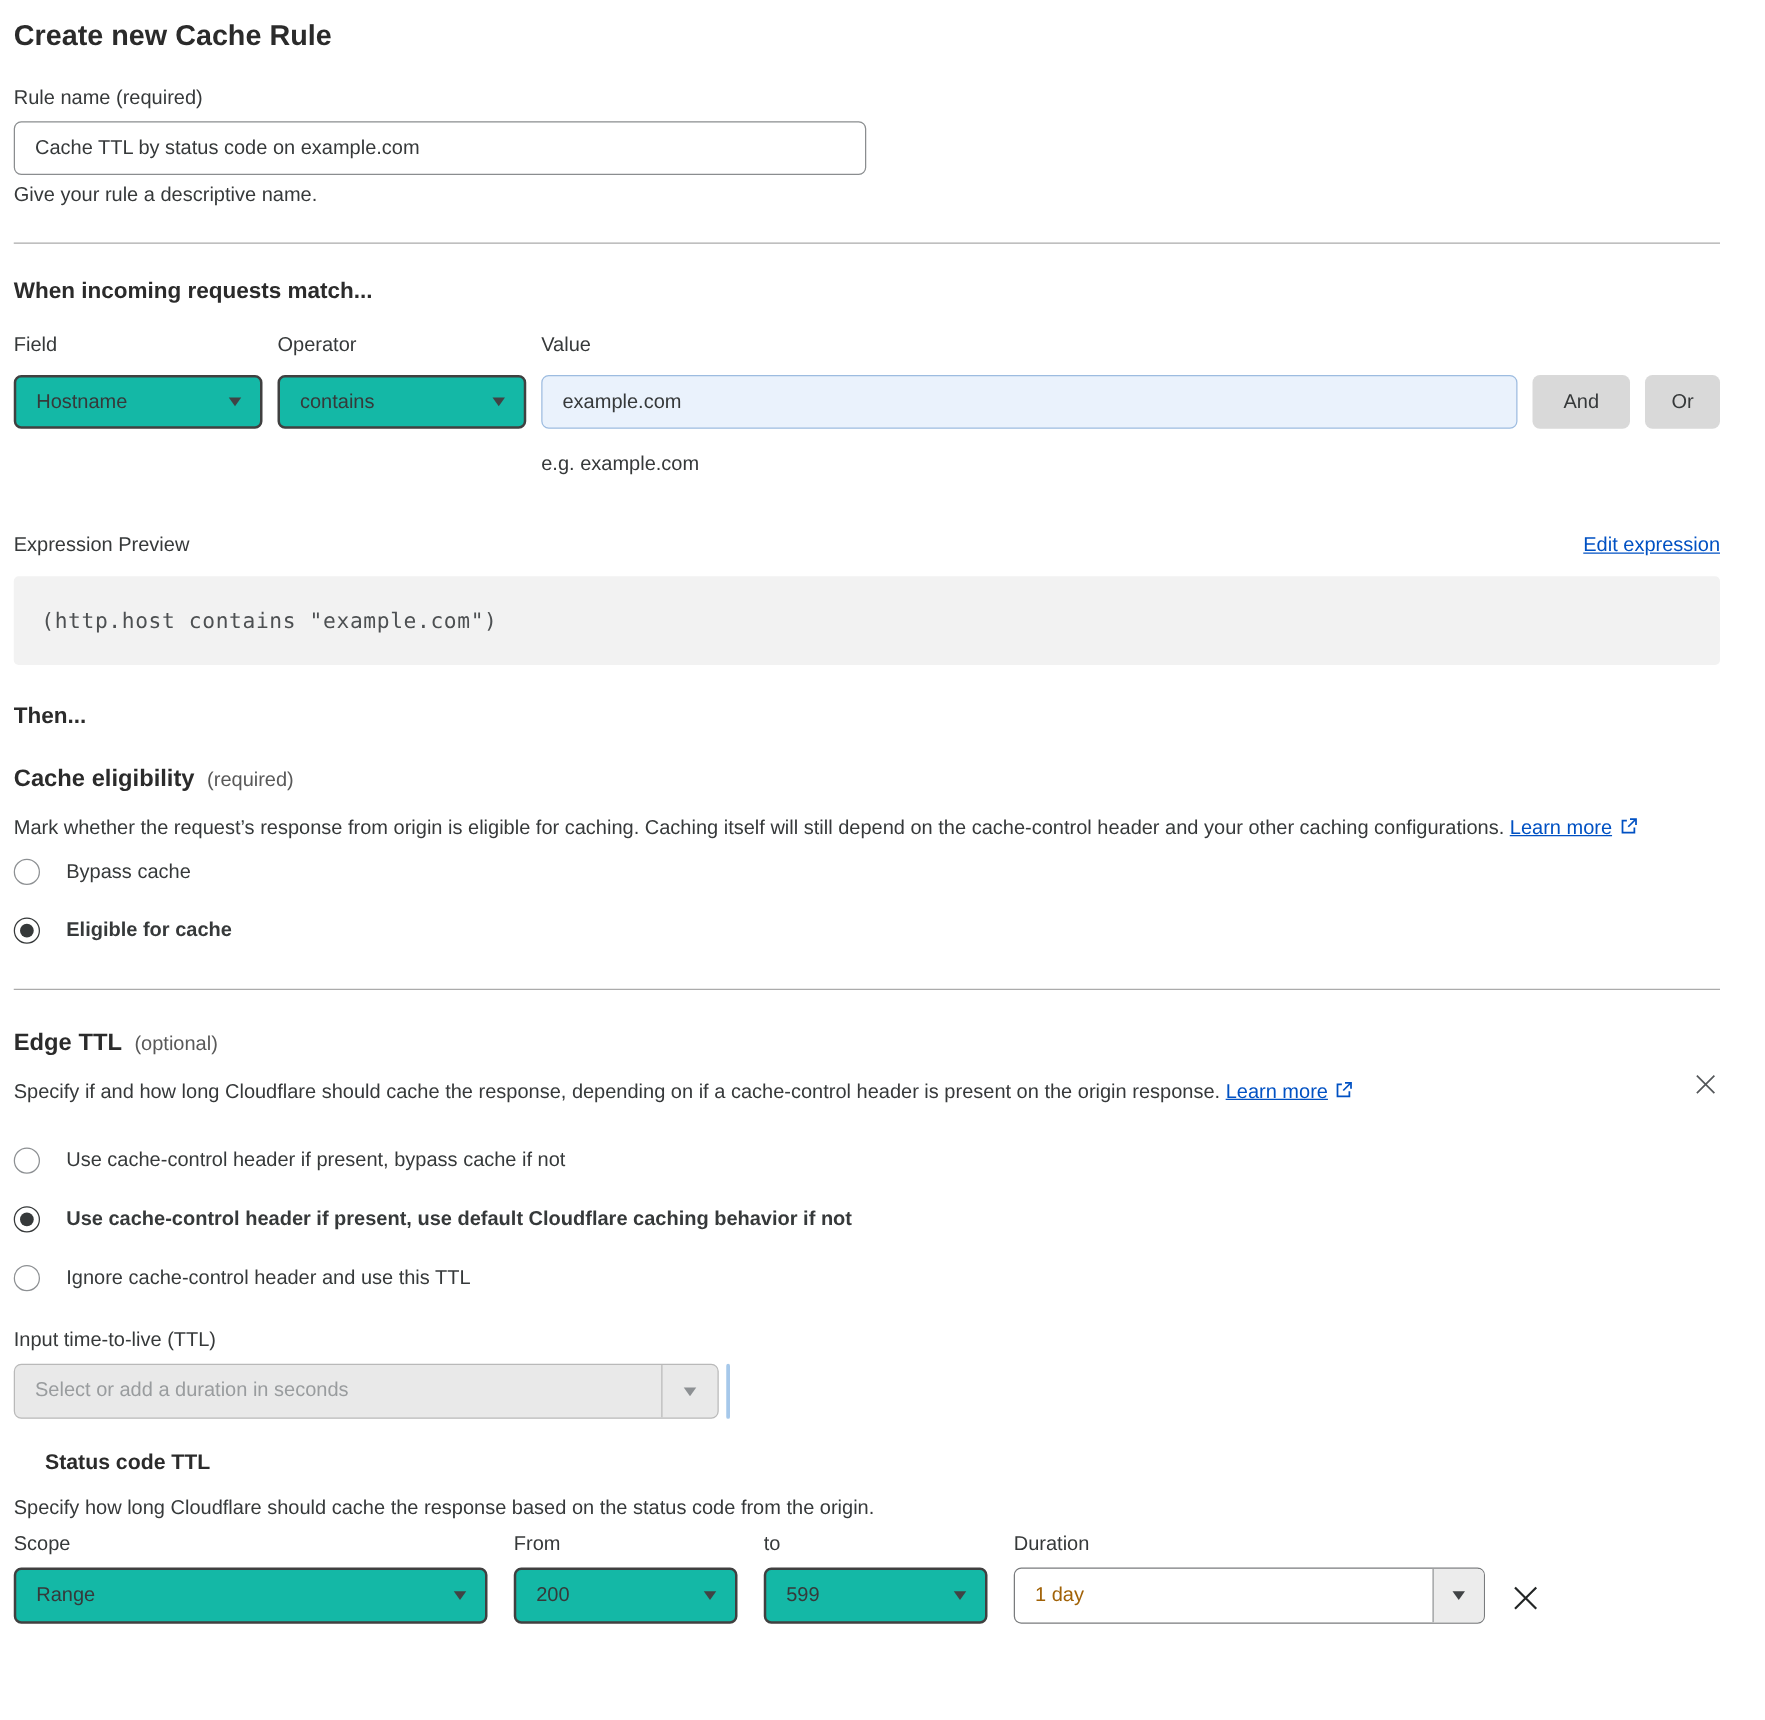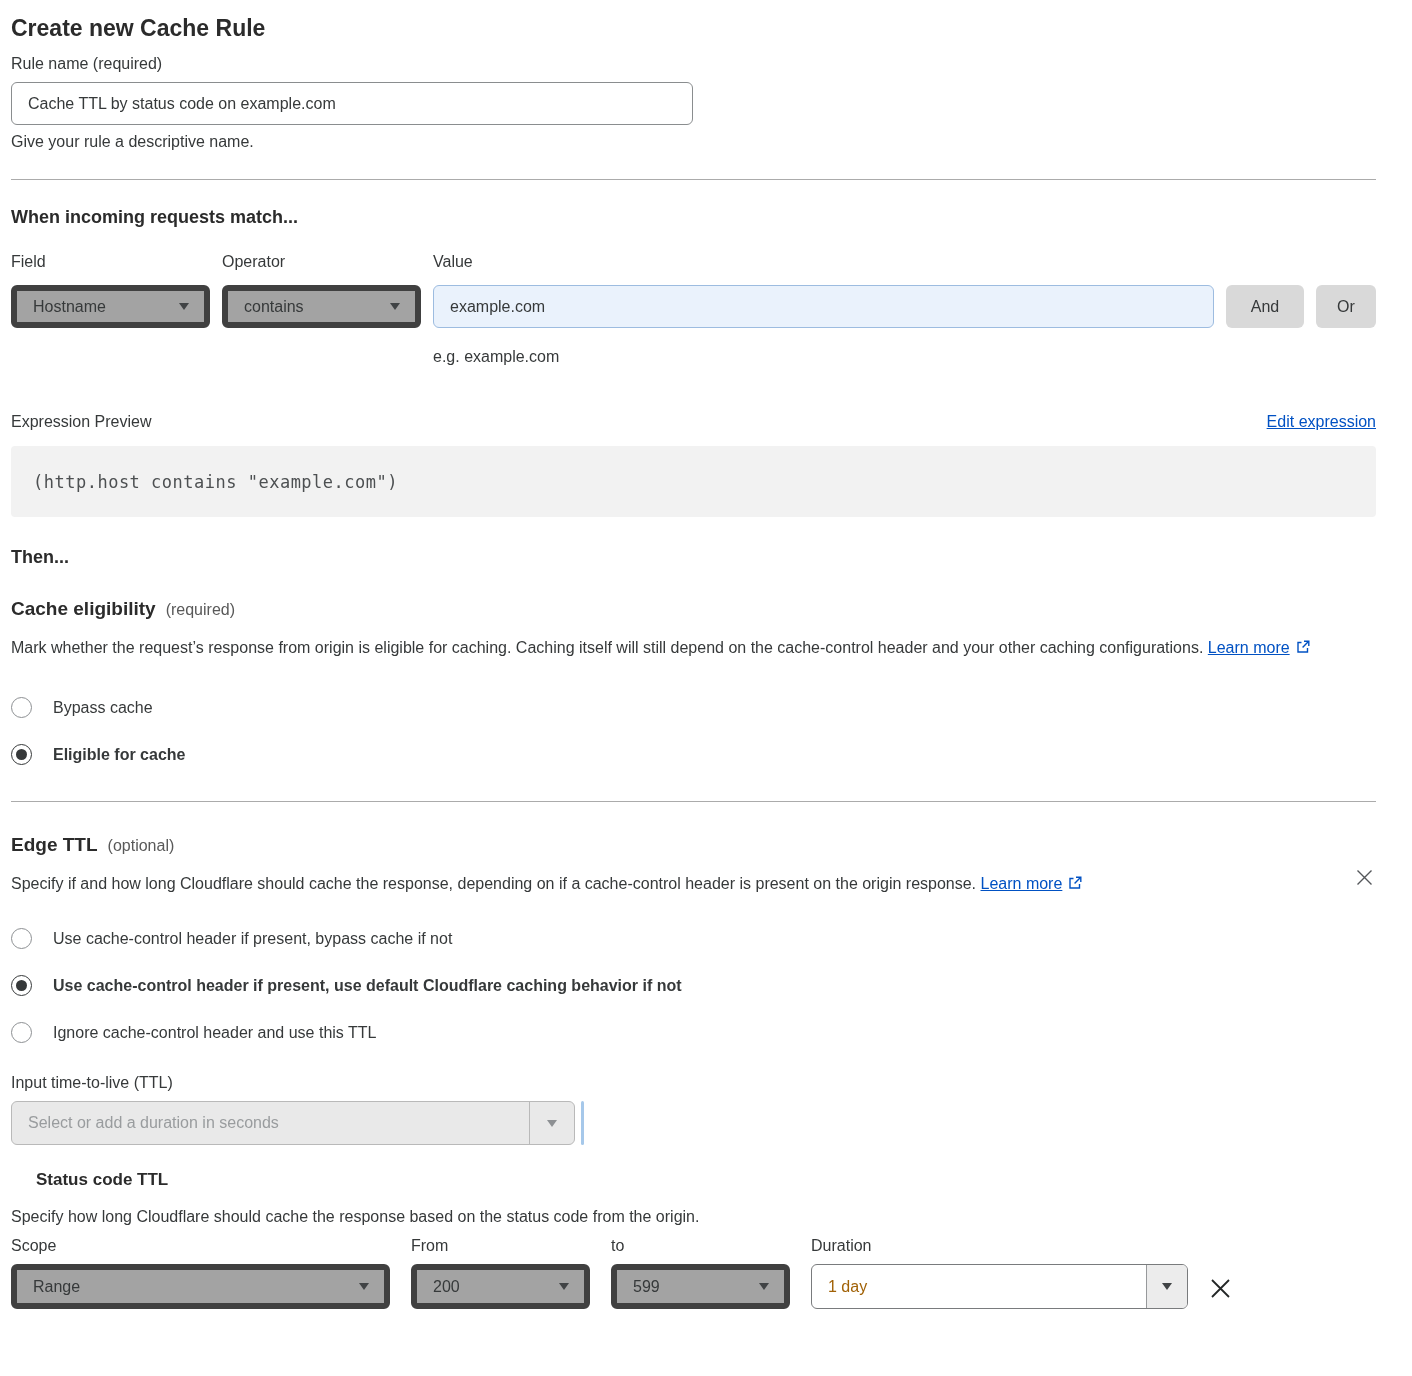--- a/index.html
+++ b/index.html
@@ -7,41 +7,41 @@
   body {
     width: 1412px; height: 1376px; overflow: hidden;
     font-family: "Liberation Sans", sans-serif;
     color: #36393a; font-size: 16px;
   }
   .page { padding: 14px 36px 0 11px; position: relative; }
 
   h1.page-title { font-size: 23px; font-weight: 700; color: #2b2b2b; line-height: 28px; }
 
   .field-label { font-size: 16px; color: #36393a; line-height: 20px; }
-  .rule-name-label { margin-top: 12px; }
+  .rule-name-label { margin-top: 27px; }
   .text-input {
     display: block; margin-top: 8px; width: 682px; height: 43px;
     border: 1px solid #8a8d8f; border-radius: 6px; padding: 0 16px;
     font-family: "Liberation Sans", sans-serif; font-size: 16px; color: #36393a;
     background: #fff; outline: none;
   }
   .help-text { margin-top: 8px; font-size: 16px; color: #36393a; }
 
   .divider { border: none; border-top: 1px solid #ababab; margin-top: 28px; }
 
   h2.section-heading { font-size: 18px; font-weight: 700; color: #2b2b2b; line-height: 22px; }
   .match-heading { margin-top: 26px; }
 
   .match-grid {
     display: grid; margin-top: 24px;
     grid-template-columns: 199px 199px 1fr 78px 60px;
     column-gap: 12px; row-gap: 13px; align-items: center;
   }
   .select-box {
-    height: 43px; border: 6px solid #404040; border-radius: 6px; background: #a3a3a3;
+    height: 43px; border: 2px solid #404040; border-radius: 6px; background: #14b8a6;
     display: flex; align-items: center; justify-content: space-between;
     padding: 0 15px 0 16px; font-size: 16px; color: #36393a; cursor: pointer;
   }
   .caret {
     width: 0; height: 0; border-left: 5.5px solid transparent;
     border-right: 5.5px solid transparent; border-top: 7px solid #404345;
   }
   .caret.gray { border-top-color: #8d9093; }
   .value-input {
     height: 43px; width: 100%; border: 1px solid #9dbce0; border-radius: 6px;
@@ -70,21 +70,21 @@
 
   .subsection-heading-row { margin-top: 30px; display: flex; align-items: baseline; gap: 10px; }
   .subsection-title { font-size: 19px; font-weight: 700; color: #2b2b2b; }
   .qualifier { font-size: 16px; color: #595959; font-weight: 400; }
 
   .description { margin-top: 14px; font-size: 16px; line-height: 28px; color: #36393a; }
   .description.narrow { max-width: 1100px; }
   .inline-link { color: #0051c3; text-decoration: underline; cursor: pointer; white-space: nowrap; }
   .ext-icon { display: inline-block; vertical-align: -2px; margin-left: 5px; }
 
-  .radio-group { margin-top: 33px; }
+  .radio-group { margin-top: 8px; }
   .radio-row { display: flex; align-items: center; gap: 21px; margin-top: 26px; cursor: pointer; }
   .radio-row:first-child { margin-top: 0; }
   .radio {
     width: 21px; height: 21px; flex: 0 0 21px; border: 1.5px solid #8d9093;
     border-radius: 50%; background: #fff; position: relative;
   }
   .radio.checked { border-color: #36393a; }
   .radio.checked::after {
     content: ""; position: absolute; left: 50%; top: 50%;
     width: 11px; height: 11px; margin: -5.5px 0 0 -5.5px;

